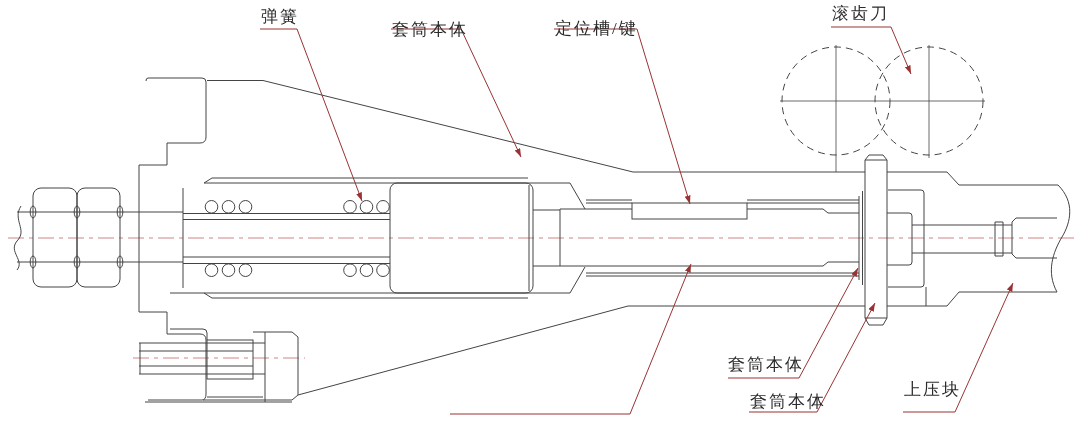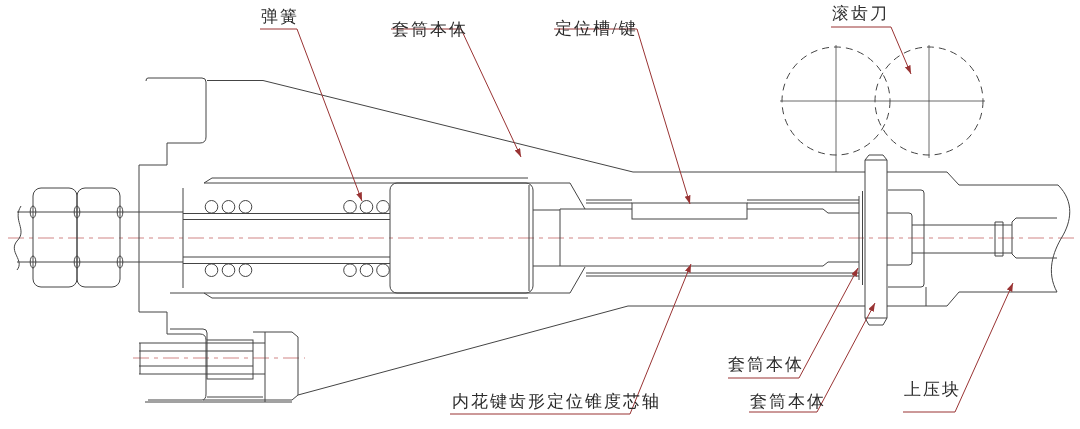--- a/index.html
+++ b/index.html
@@ -178,18 +178,17 @@
     <path d="M728,378 H799 L858,268" marker-end="url(#arr)"></path>
     <path d="M749,412 H817 L875,303" marker-end="url(#arr)"></path>
     <path d="M903,412 H955 L1013,283" marker-end="url(#arr)"></path>
   </g>
 </svg>
 
 <div class="label" style="left:261px;top:9px">弹簧</div>
 <div class="label" style="left:392px;top:22px">套筒本体</div>
 <div class="label" style="left:555px;top:21px">定位槽/键</div>
 <div class="label" style="left:832px;top:6px">滚齿刀</div>
-<div class="label" style="left:452px;top:394px">内花键齿形定位锥度芯轴</div>
 <div class="label" style="left:728px;top:357px">套筒本体</div>
 <div class="label" style="left:750px;top:394px">套筒本体</div>
 <div class="label" style="left:904px;top:382px">上压块</div>
 
 </div>
 
 </body></html>

